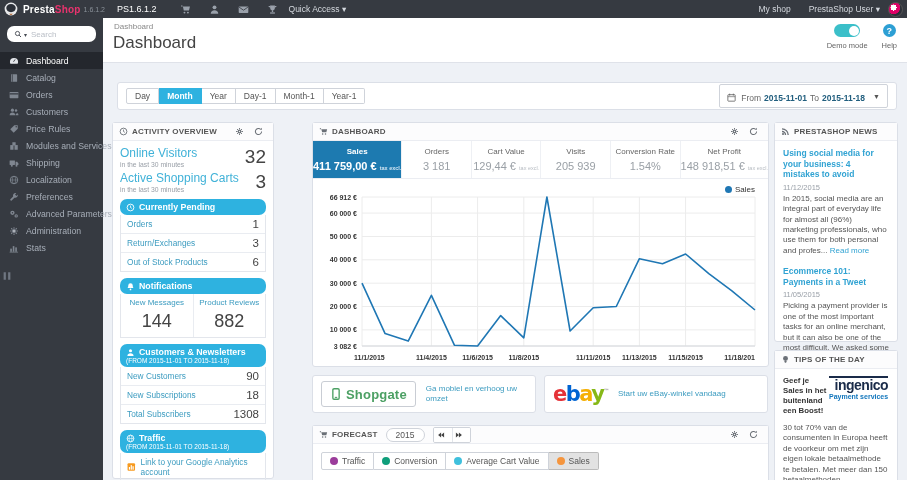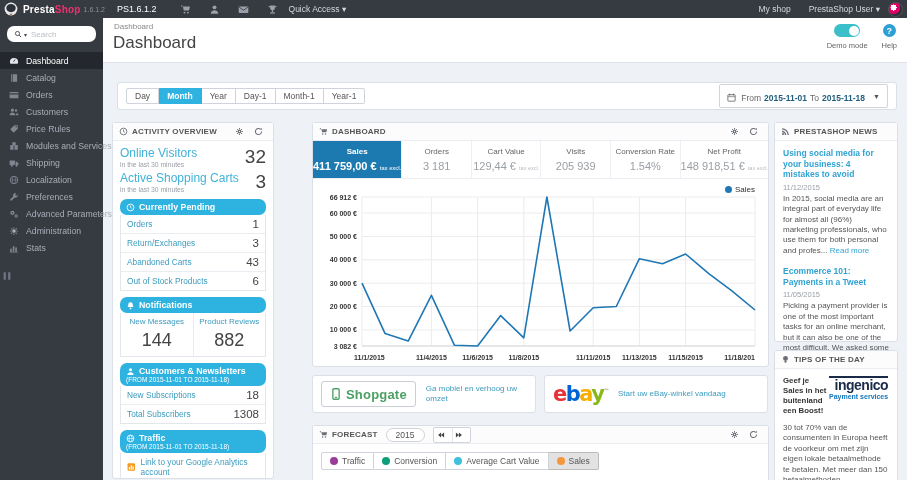--- a/index.html
+++ b/index.html
@@ -449,24 +449,20 @@
     <div class="sec-rows">
       <div class="srow">
           <span class="s-label">Orders</span>
           <span class="s-val">1</span>
         </div>
       <div class="srow">
           <span class="s-label">Return/Exchanges</span>
           <span class="s-val">3</span>
         </div>
       <div class="srow">
-          <span class="s-label">Abandoned Carts</span>
-          <span class="s-val">43</span>
-        </div>
-      <div class="srow">
           <span class="s-label">Out of Stock Products</span>
           <span class="s-val">6</span>
         </div>
     </div>
 
     <div class="sec-head">
       <span class="icon">
           <svg viewBox="0 0 16 16" fill="currentColor" xmlns="http://www.w3.org/2000/svg">
             <path d="M8 2a4 4 0 014 4c0 3 .8 3.8 1.5 4.6H2.5C3.2 9.8 4 9 4 6a4 4 0 014-4z"></path>
             <circle cx="8" cy="13.2" r="1.5"></circle>
@@ -491,20 +487,24 @@
             <svg viewBox="0 0 16 16" fill="currentColor" xmlns="http://www.w3.org/2000/svg">
               <circle cx="8" cy="4.8" r="2.8"></circle>
               <path d="M2.5 14c0-3 2.4-4.8 5.5-4.8s5.5 1.8 5.5 4.8z"></path>
             </svg>
           </span>
           <span>Customers &amp; Newsletters</span>
         </div>
       <div class="sec-sub">(FROM 2015-11-01 TO 2015-11-18)</div>
     </div>
     <div class="sec-rows">
+      <div class="srow">
+          <span class="s-label">New Customers</span>
+          <span class="s-val">90</span>
+        </div>
       <div class="srow">
           <span class="s-label">New Subscriptions</span>
           <span class="s-val">18</span>
         </div>
       <div class="srow">
           <span class="s-label">Total Subscribers</span>
           <span class="s-val">1308</span>
         </div>
     </div>
 

